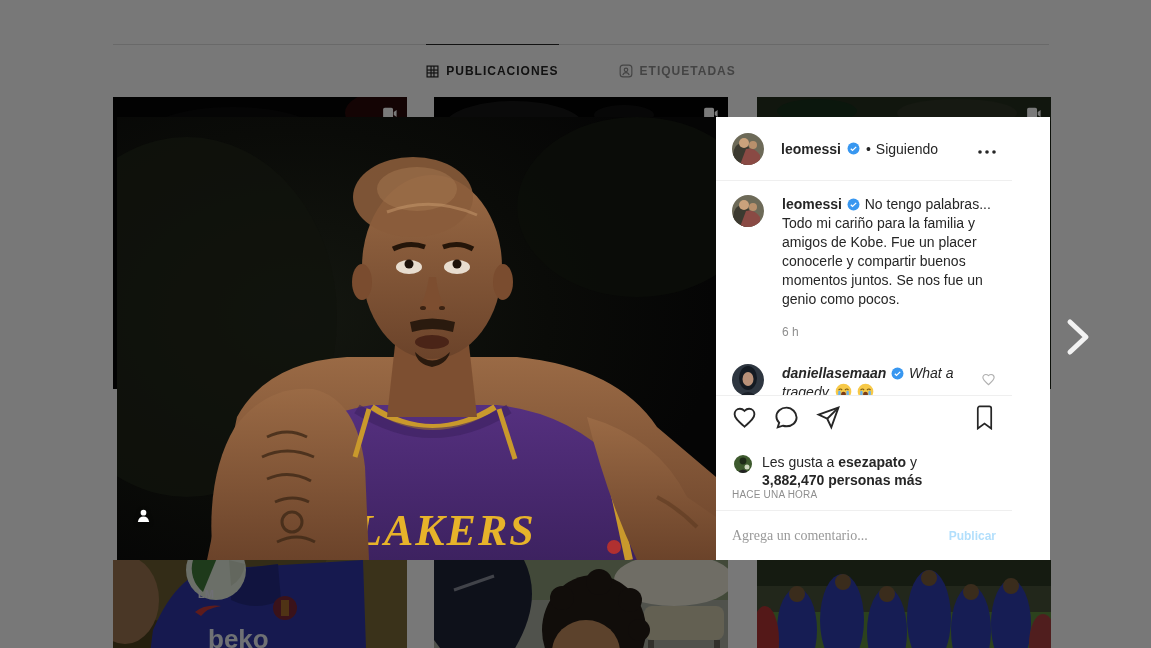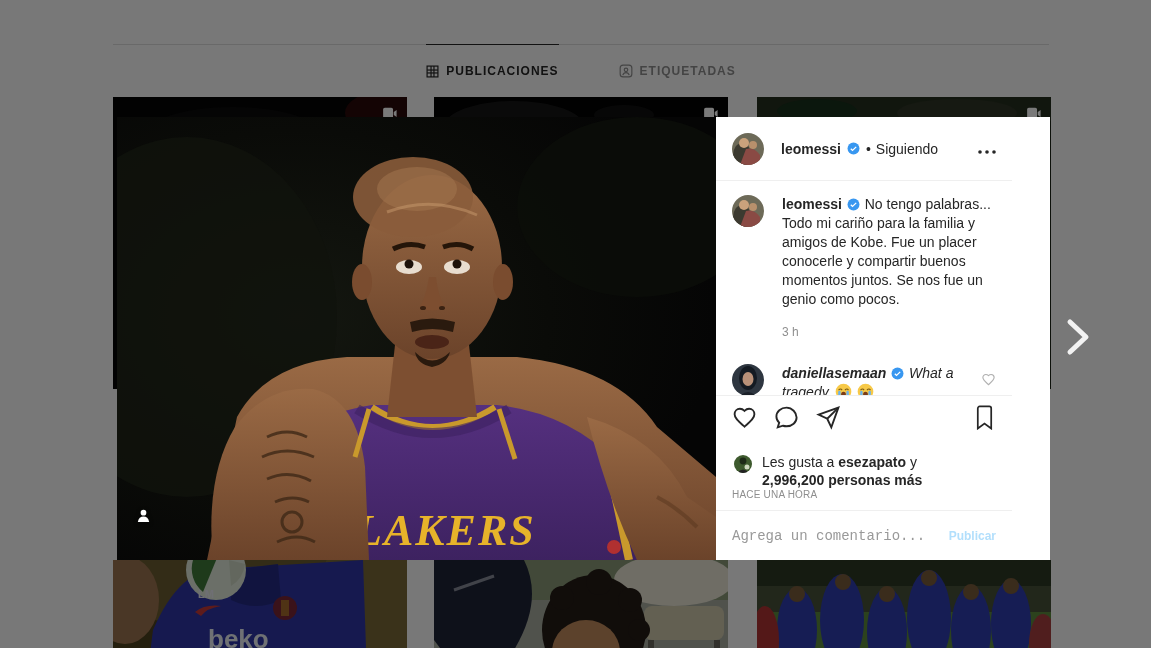--- a/index.html
+++ b/index.html
@@ -63,21 +63,21 @@
   .icon-row .spacer { flex:1; }
   .act { cursor:pointer; display:block; }
   .likes-row { display:flex; align-items:flex-start; margin-top:19px; }
   .likes-row .mini-avatar { width:18px; height:18px; border-radius:50%; overflow:hidden; flex:none; margin:2px 10px 0 2px; }
   .likes-text { font-size:14px; line-height:18px; max-width:255px; }
   .likes-text b { font-weight:700; }
   .posted-time { font-size:10px; letter-spacing:.2px; color:#8e8e8e; }
   .p-composer { flex:none; height:50px; border-top:1px solid #efefef; display:flex; align-items:center; padding:0 16px; }
   .p-composer input {
     flex:1; border:none; outline:none; font-size:14px; color:#262626;
-    font-family:Liberation Mono, monospace; background:transparent;
+    font-family:Liberation Serif, serif; background:transparent;
   }
   .p-composer input::placeholder { color:#999; }
   .publish-btn { border:none; background:none; font-size:12px; font-weight:600; color:#b2dffc; cursor:pointer; font-family:Liberation Sans, sans-serif; }
   
   .next {
     position:absolute; left:1054px; top:314px; width:46px; height:46px; z-index:20;
     background:none; border:none; cursor:pointer;
   }
 </style>
 </head>
@@ -355,21 +355,21 @@
           </div>
           <div class="media-body">
             <span class="uname">leomessi</span>
             <svg class="vbadge" width="13" height="13" viewBox="0 0 24 24">
                 <circle cx="12" cy="12" r="11" fill="#3897f0"></circle>
                 <path d="M7 12.5l3.2 3L17 9" stroke="#fff" stroke-width="2.4" fill="none"></path>
               </svg>
             <span>No tengo palabras... Todo mi cariño para la familia y amigos de Kobe. Fue un placer conocerle y compartir buenos momentos juntos. Se nos fue un genio como pocos.</span>
           </div>
         </div>
-        <div class="cap-time">3 h</div>
+        <div class="cap-time">6 h</div>
 
         <div class="media-row comment-row">
           <div class="avatar">
             <svg width="32" height="32" viewBox="0 0 32 32">
                 <rect width="32" height="32" fill="#2e3640"></rect>
                 <ellipse cx="16" cy="14" rx="9" ry="12" fill="#141a22"></ellipse>
                 <ellipse cx="16" cy="15" rx="5.5" ry="7" fill="#b89078"></ellipse>
                 <path d="M8 32 q8 -8 16 0 z" fill="#1a2028"></path>
               </svg>
           </div>
@@ -428,21 +428,21 @@
                 <rect width="18" height="18" fill="#3e5a2e"></rect>
                 <circle cx="9" cy="6" r="3.4" fill="#1e2a18"></circle>
                 <path d="M3 18 q6 -7 12 0 z" fill="#222"></path>
                 <circle cx="13" cy="12" r="2.5" fill="#cfd8c0"></circle>
               </svg>
           </div>
           <div class="likes-text">
             <span>Les gusta a</span>
             <b>esezapato</b>
             <span>y</span>
-            <div><b>2,996,200 personas más</b></div>
+            <div><b>3,882,470 personas más</b></div>
           </div>
         </div>
         <div class="posted-time">HACE UNA HORA</div>
       </div>
 
       <div class="p-composer">
         <input type="text" placeholder="Agrega un comentario..." style="">
         <button class="publish-btn">Publicar</button>
       </div>
 

